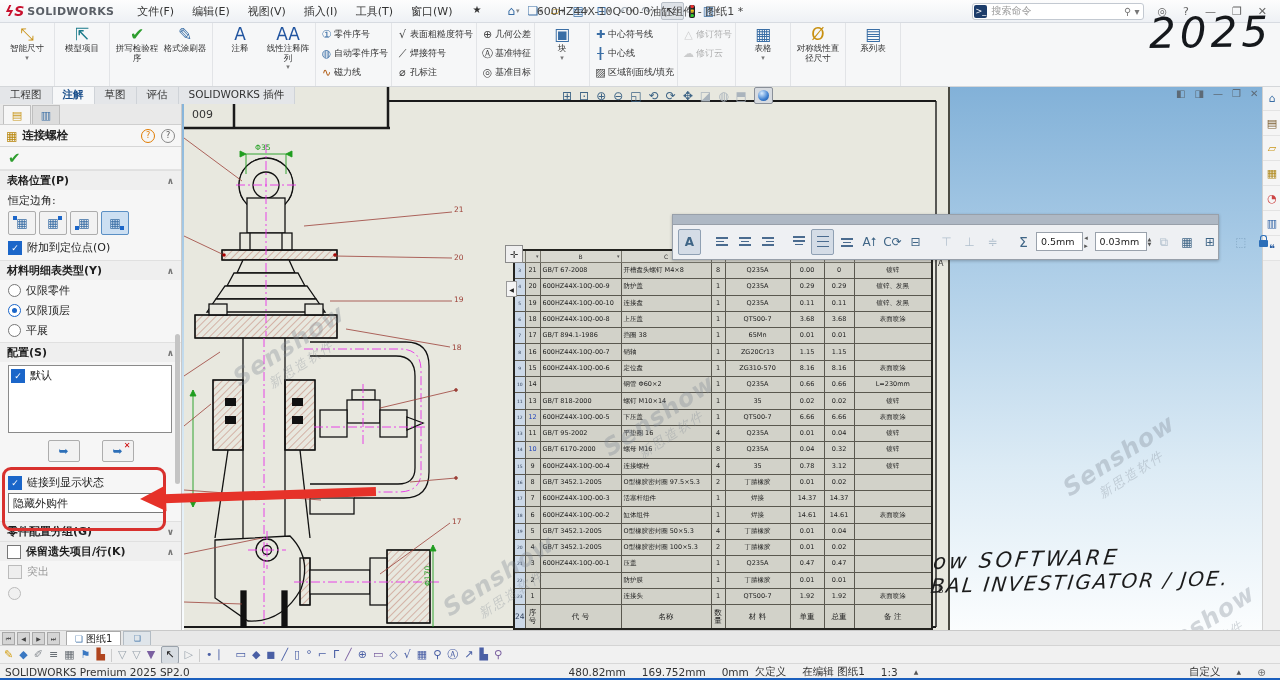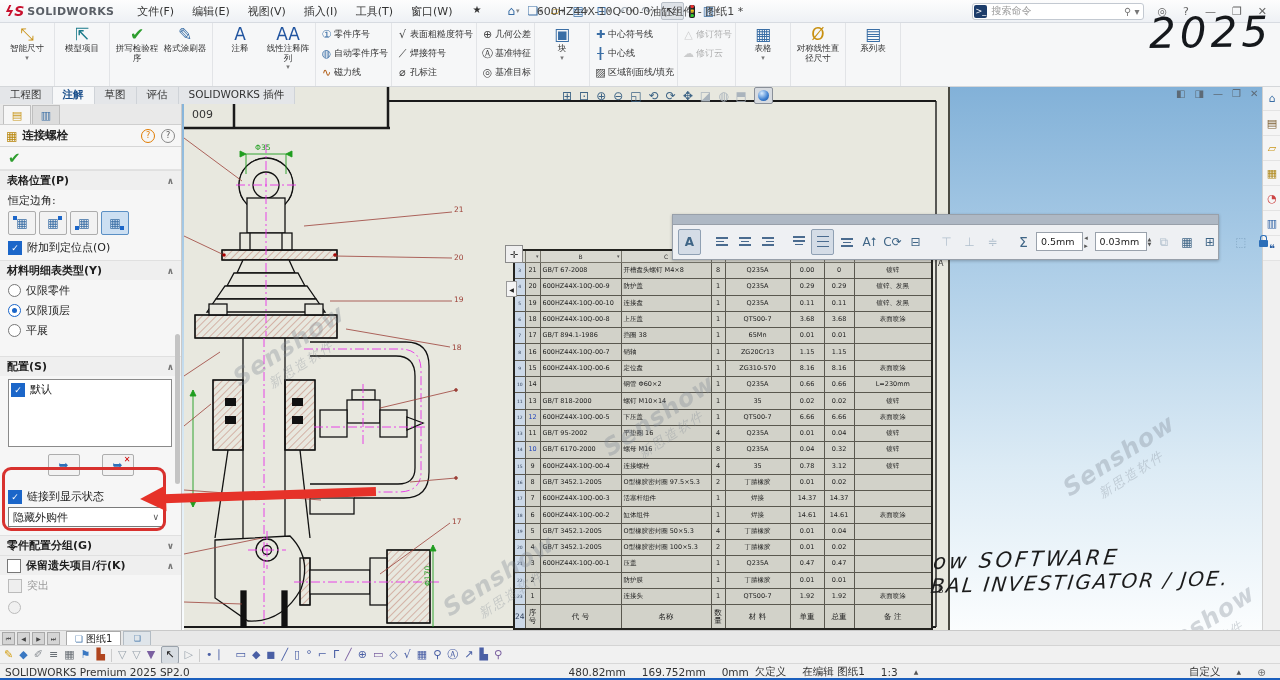--- a/index.html
+++ b/index.html
@@ -979,21 +979,21 @@
     <span class="radio on">
         <i></i>
       </span>
     <span>仅限顶层</span>
   </div>
   <div class="pm-radio-row">
     <span class="radio"></span>
     <span>平展</span>
   </div>
 
-  <div class="sec-h" style="margin-top:16px;">
+  <div class="sec-h" style="margin-top:2px;">
     <span>配置(S)</span>
       <span class="chev">∧</span>
   </div>
   <div class="pm-list">
     <span class="cbx">
         <span class="cb on">✓</span>
     <span>默认</span>
       </span>
   </div>
   <div class="pm-btn-row">

